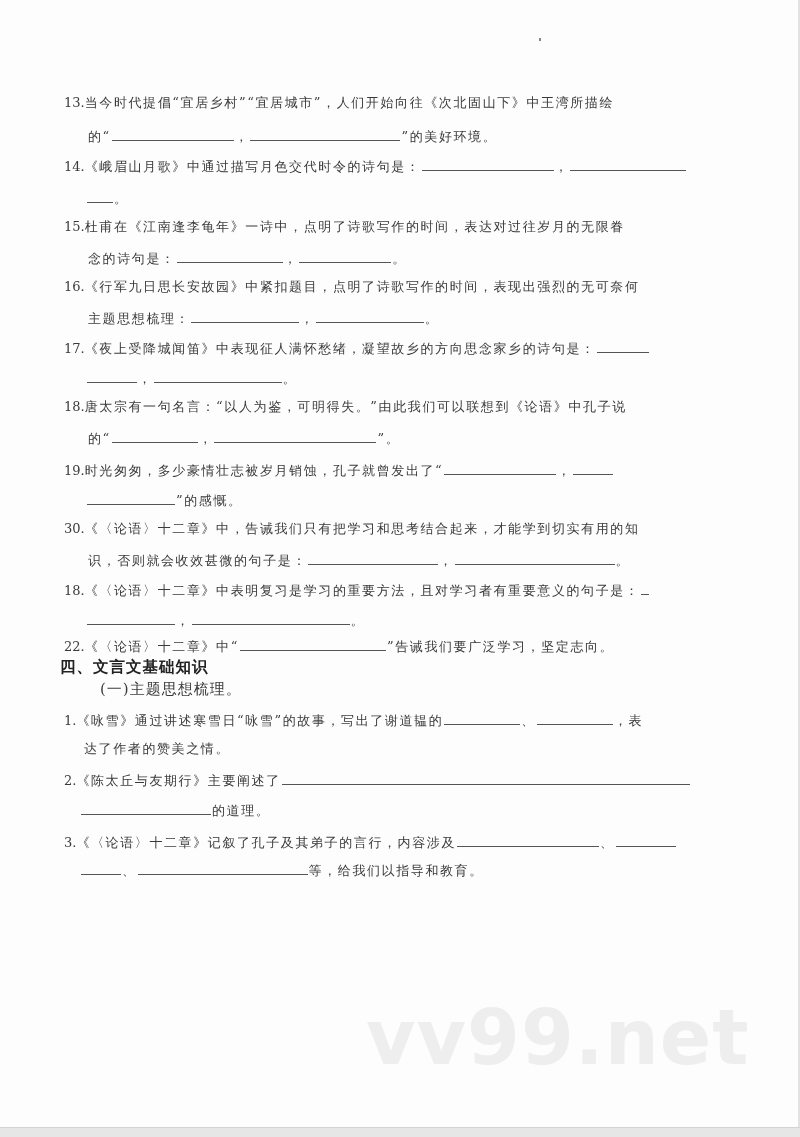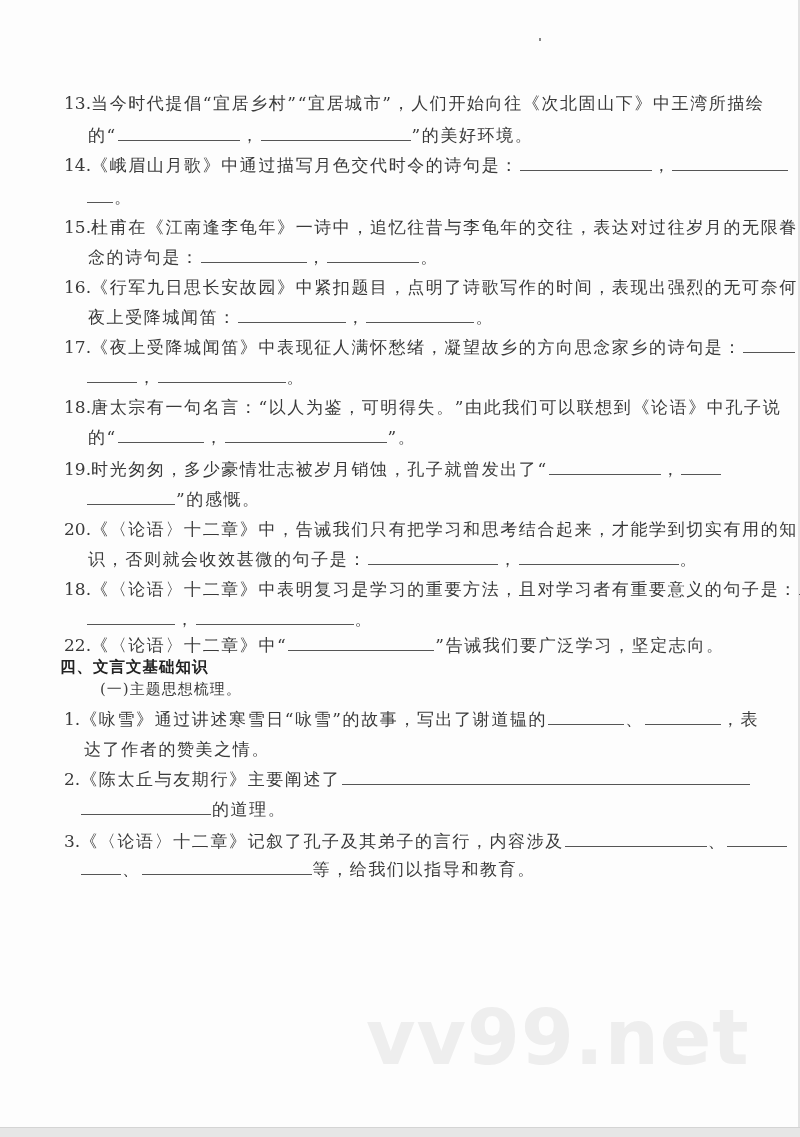--- a/index.html
+++ b/index.html
@@ -7,21 +7,21 @@
     width: 800px; height: 1137px; position: relative; overflow: hidden;
     background: #fdfdfd;
     font-family: "DejaVu Serif", "Liberation Serif", serif;
     color: #3a3a3a;
   }
   .page-edge-right { position: absolute; top: 0; right: 0; width: 2px; height: 1128px; background: #e2e2e2; }
   .page-edge-bottom { position: absolute; left: 0; bottom: 0; width: 800px; height: 9px; background: #e6e6e6; border-top: 1px solid #d4d4d4; }
   .dot-mark { position: absolute; left: 539px; top: 38px; width: 2px; height: 3px; background: #888; }
 
   .line {
-    position: absolute; white-space: nowrap; font-size: 17px; line-height: 22px;
+    position: absolute; white-space: nowrap; font-size: 13px; line-height: 22px;
     letter-spacing: 1.6px;
   }
   .num { letter-spacing: 0; }
   .blank { display: inline-block; border-bottom: 1.2px solid #555; height: 16px; vertical-align: baseline; margin: 0 1px; }
 
   .section-heading { font-family: "DejaVu Sans", "Liberation Sans", sans-serif; font-weight: bold; font-size: 15.5px; color: #222; letter-spacing: 1px; }
   .sub-heading { font-size: 15px; letter-spacing: 1px; }
 
   .watermark {
     position: absolute; left: 366px; top: 1000px;
@@ -43,31 +43,31 @@
 </div>
 
 <div class="line" style="left:64px; top:154px;">
   <span class="num">14.</span><span>《峨眉山月歌》中通过描写月色交代时令的诗句是：</span><span class="blank" style="width:132px"></span><span>，</span><span class="blank" style="width:116px"></span>
 </div>
 <div class="line" style="left:86px; top:186px;">
   <span class="blank" style="width:26px"></span><span>。</span>
 </div>
 
 <div class="line" style="left:64px; top:216px;">
-  <span class="num">15.</span><span>杜甫在《江南逢李龟年》一诗中，追忆往昔与李龟年的交往，表达对过往岁月的无限眷</span>
+  <span class="num">15.</span><span>杜甫在《江南逢李龟年》一诗中，点明了诗歌写作的时间，表达对过往岁月的无限眷</span>
 </div>
 <div class="line" style="left:88px; top:246px;">
   <span>念的诗句是：</span><span class="blank" style="width:106px"></span><span>，</span><span class="blank" style="width:92px"></span><span>。</span>
 </div>
 
 <div class="line" style="left:64px; top:276px;text-align:center;">
   <span class="num">16.</span><span>《行军九日思长安故园》中紧扣题目，点明了诗歌写作的时间，表现出强烈的无可奈何</span>
 </div>
 <div class="line" style="left:88px; top:306px;">
-  <span>夜上受降城闻笛：</span><span class="blank" style="width:108px"></span><span>，</span><span class="blank" style="width:108px"></span><span>。</span>
+  <span>主题思想梳理：</span><span class="blank" style="width:108px"></span><span>，</span><span class="blank" style="width:108px"></span><span>。</span>
 </div>
 
 <div class="line" style="left:64px; top:336px;">
   <span class="num">17.</span><span>《夜上受降城闻笛》中表现征人满怀愁绪，凝望故乡的方向思念家乡的诗句是：</span><span class="blank" style="width:52px"></span>
 </div>
 <div class="line" style="left:86px; top:366px;">
   <span class="blank" style="width:50px"></span><span>，</span><span class="blank" style="width:128px"></span><span>。</span>
 </div>
 
 <div class="line" style="left:64px; top:396px;">
@@ -78,21 +78,21 @@
 </div>
 
 <div class="line" style="left:64px; top:458px;">
   <span class="num">19.</span><span>时光匆匆，多少豪情壮志被岁月销蚀，孔子就曾发出了“</span><span class="blank" style="width:112px"></span><span>，</span><span class="blank" style="width:40px"></span>
 </div>
 <div class="line" style="left:86px; top:488px;">
   <span class="blank" style="width:88px"></span><span>”的感慨。</span>
 </div>
 
 <div class="line" style="left:64px; top:518px;">
-  <span class="num">20.</span><span>《〈论语〉十二章》中，告诫我们只有把学习和思考结合起来，才能学到切实有用的知</span>
+  <span class="num">30.</span><span>《〈论语〉十二章》中，告诫我们只有把学习和思考结合起来，才能学到切实有用的知</span>
 </div>
 <div class="line" style="left:88px; top:548px;">
   <span>识，否则就会收效甚微的句子是：</span><span class="blank" style="width:130px"></span><span>，</span><span class="blank" style="width:160px"></span><span>。</span>
 </div>
 
 <div class="line" style="left:64px; top:578px;">
   <span class="num">18.</span><span>《〈论语〉十二章》中表明复习是学习的重要方法，且对学习者有重要意义的句子是：</span><span class="blank" style="width:8px"></span>
 </div>
 <div class="line" style="left:86px; top:608px;">
   <span class="blank" style="width:88px"></span><span>，</span><span class="blank" style="width:158px"></span><span>。</span>

